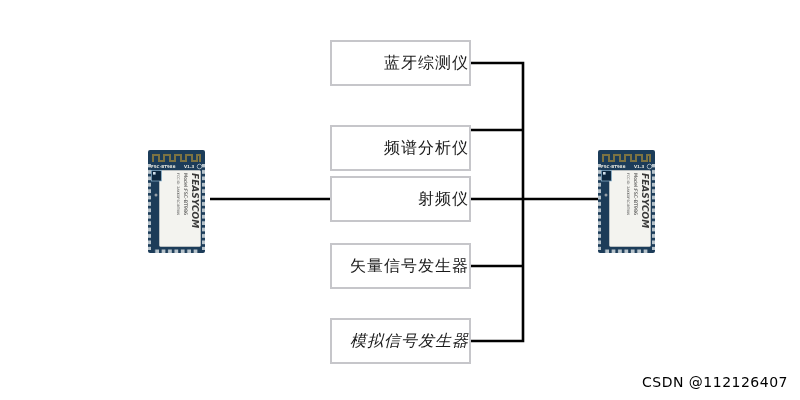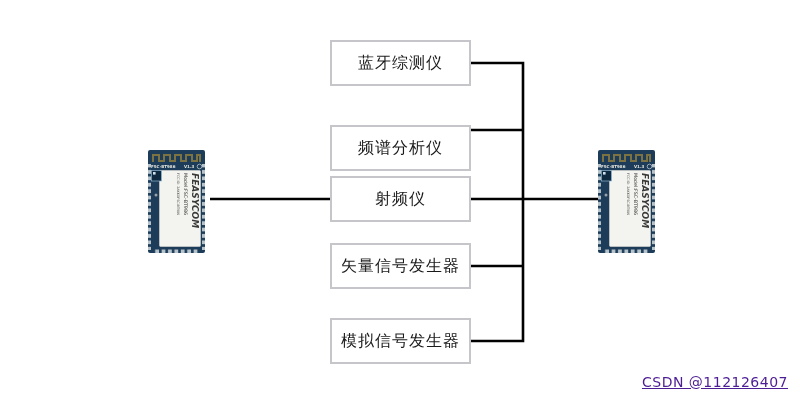--- a/index.html
+++ b/index.html
@@ -24,49 +24,48 @@
   }
   .inst-box {
     position: absolute;
     left: 330px;
     width: 137px;
     height: 42px;
     background: #ffffff;
     border: 2px solid #c6c6ca;
     display: flex;
     align-items: center;
-    justify-content: center;
+    justify-content: flex-end;
   }
   .inst-box span {
     font-size: 16px;
     color: #1a1a1a;
     letter-spacing: 1px;
     white-space: nowrap;
   }
   .box-1 { top: 40px; }
   .box-2 { top: 125px; }
   .box-3 { top: 176px; }
   .box-4 { top: 243px; }
-  .box-5 { top: 318px; }
+  .box-5 { top: 318px; font-style: italic; }
   .module {
     position: absolute;
     width: 57px;
     height: 103px;
   }
   .module-left  { left: 148px; top: 150px; }
   .module-right { left: 598px; top: 150px; }
   .watermark {
     position: absolute;
     right: 12px;
     top: 374px;
     font-size: 14px;
-    color: #4c1d95;
+    color: #000000;
     letter-spacing: 0.5px;
     white-space: nowrap;
-    text-decoration: underline;
   }
 </style>
 </head>
 <body>
 
 <div class="canvas">
 
   <svg width="0" height="0" style="position:absolute" aria-hidden="true">
     <defs>
       <pattern id="pinv" width="3" height="6.4" patternUnits="userSpaceOnUse">

